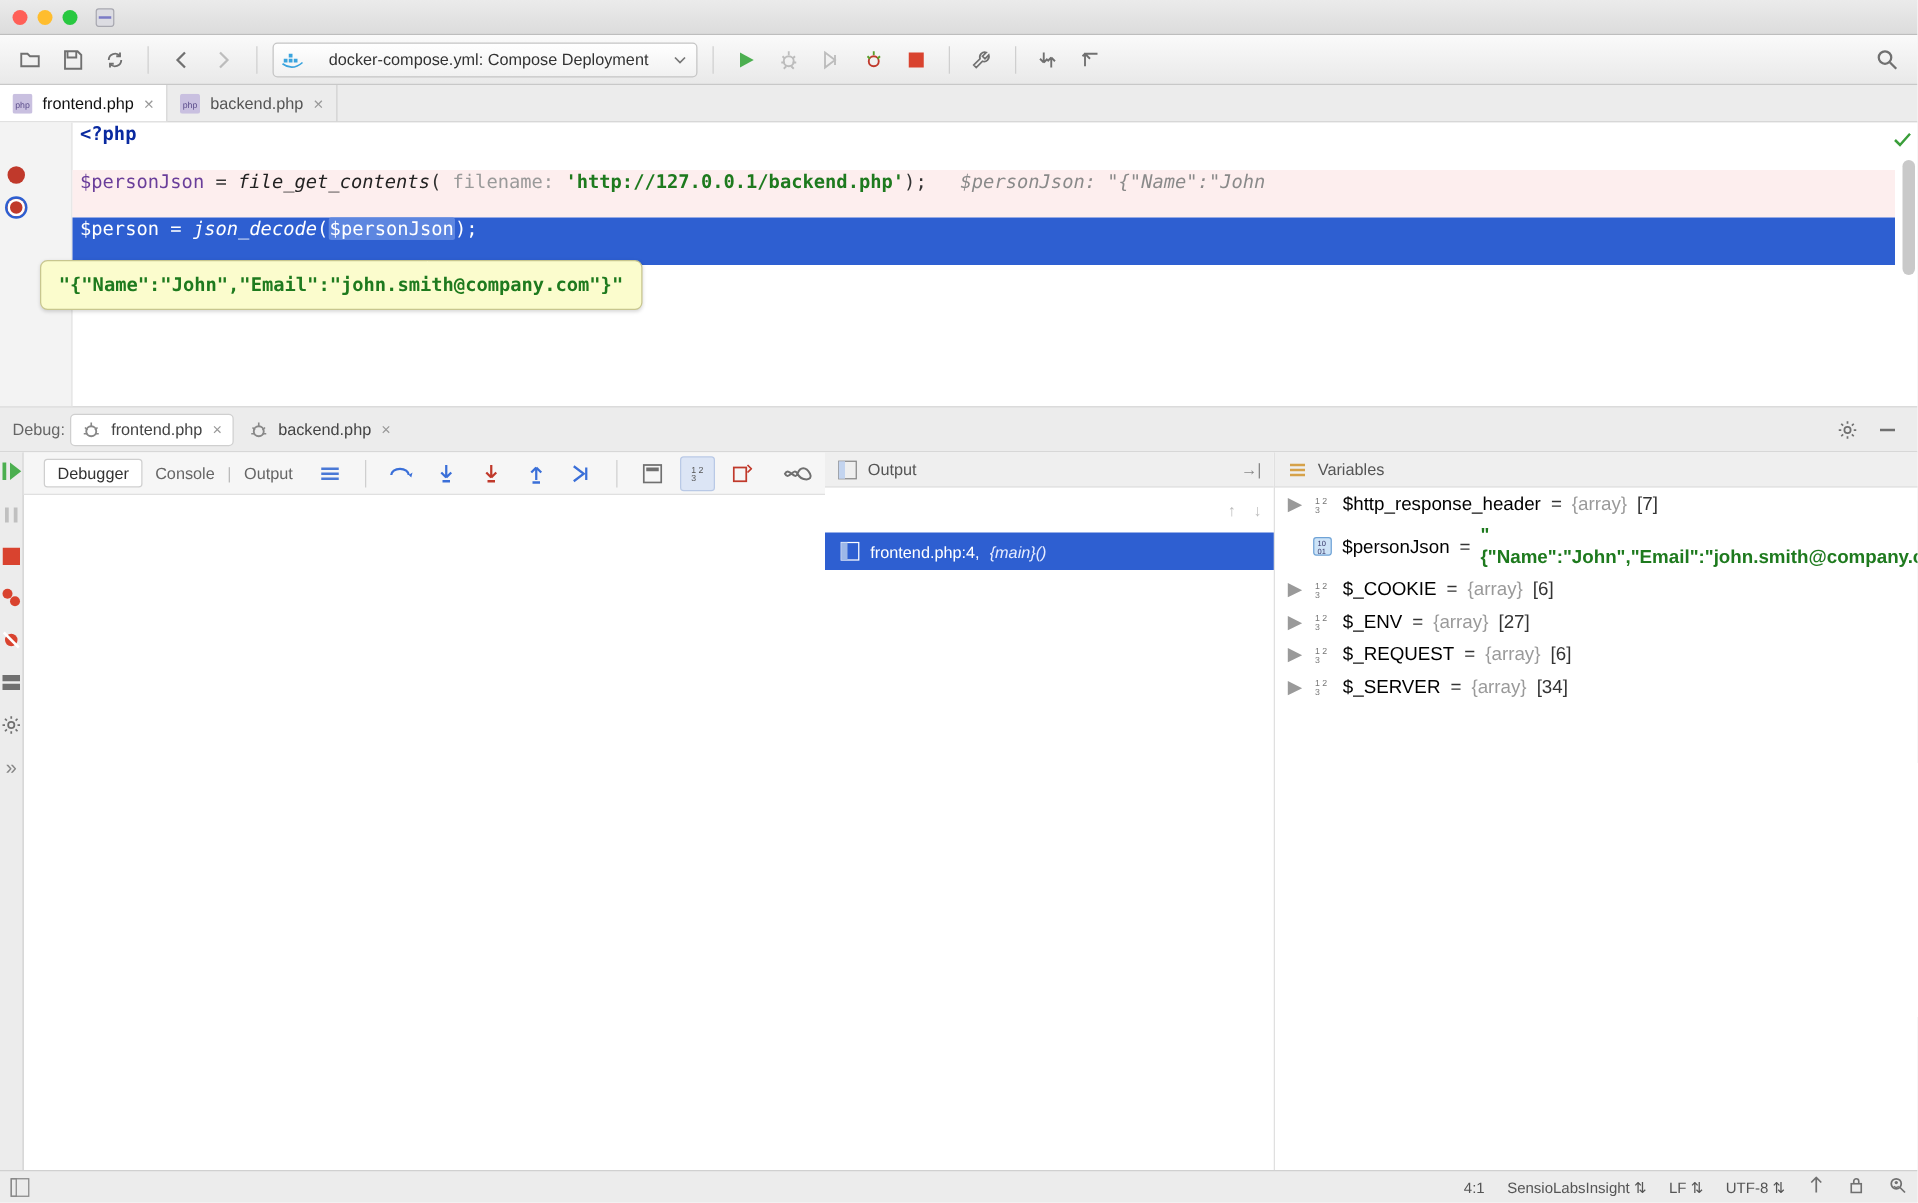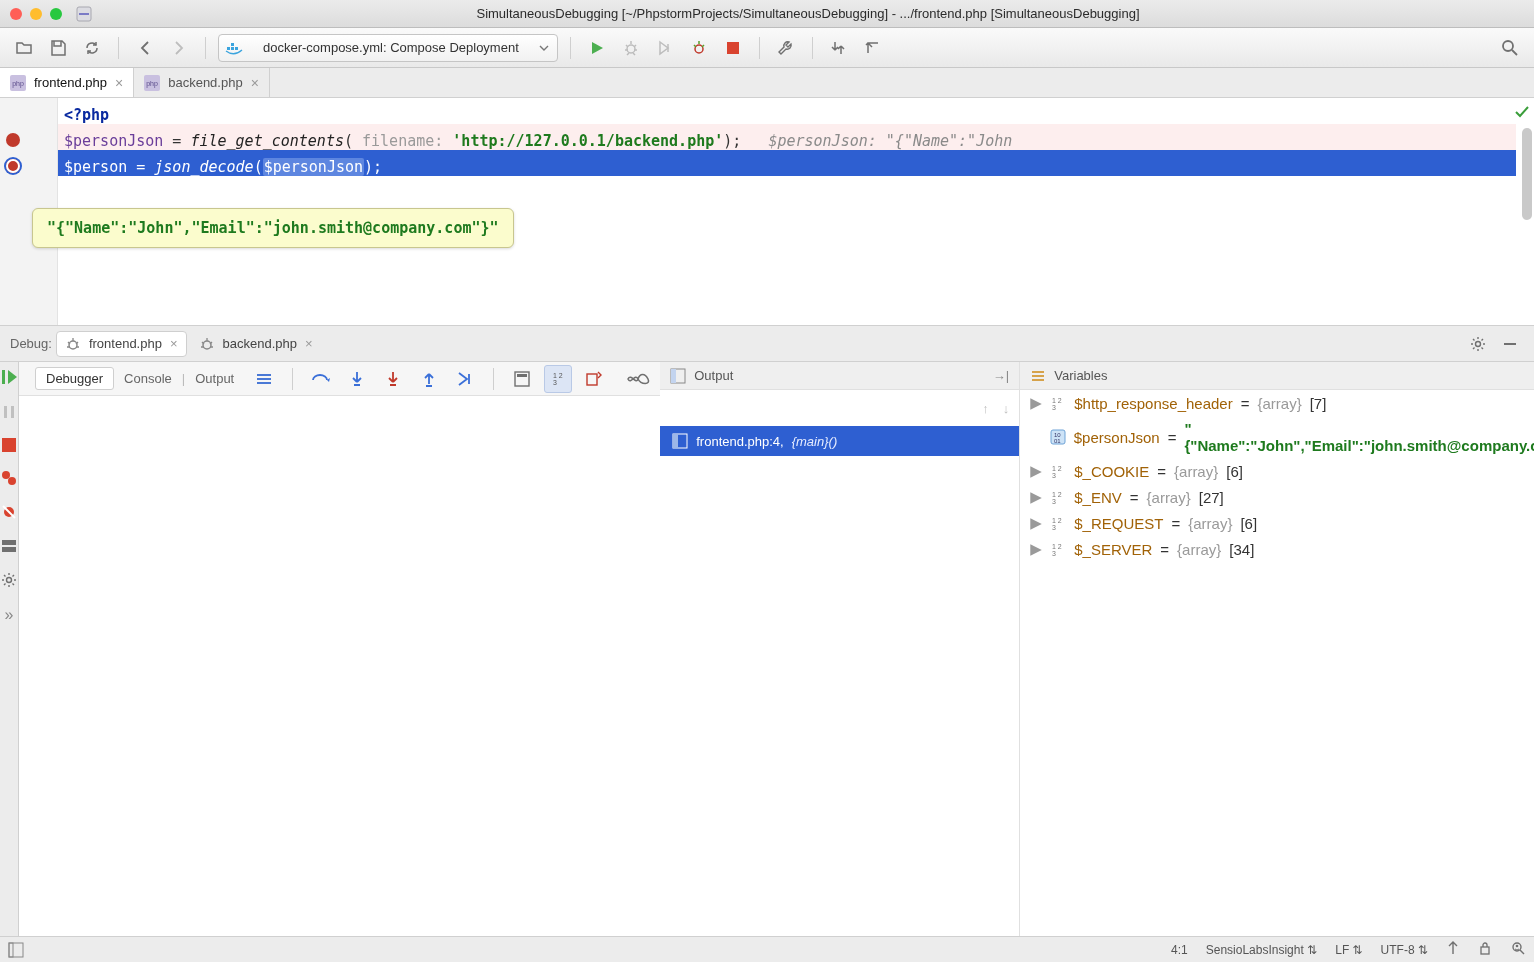--- a/index.html
+++ b/index.html
@@ -22,21 +22,21 @@
 
 .edtabs{height:30px;background:#ececec;border-bottom:1px solid #d0d0d0;display:flex;align-items:stretch}
 .edtab{display:flex;align-items:center;padding:0 10px;gap:8px;border-right:1px solid #d0d0d0;color:#555;font-size:13px}
 .edtab.active{background:#fff;color:#111}
 .edtab .x{color:#999;font-size:14px;line-height:1}
 
 
 .editor{position:relative;background:#fff;height:228px;border-bottom:1px solid #d0d0d0;font-family:Menlo,Consolas,monospace;font-size:15px}
 .gutter{position:absolute;left:0;top:0;width:58px;height:100%;background:#f3f3f3;border-right:1px solid #e3e3e3}
 .code{position:absolute;left:58px;right:18px;top:0}
-.line{height:26px;display:flex;align-items:flex-end;padding-left:6px;white-space:pre}
+.line{height:38px;display:flex;align-items:flex-start;padding-left:6px;white-space:pre}
 .line.hl{background:#fdeeee}
 .line.cur{background:#2e5fd1;color:#fff}
 .k{color:#0a2aa0;font-weight:bold}
 .v{color:#6a3e9a}.fn{font-style:italic;color:#222}.hint{color:#9a9a9a}.str{color:#1e7a1e;font-weight:bold}.cmt{color:#8a8a8a;font-style:italic}
 .line.cur .v,.line.cur .fn{color:#fff}.line.cur .sel{background:#5d86e0;border-radius:2px;padding:0 1px}
 .tooltip{position:absolute;left:32px;top:110px;background:#fbfccd;border:1px solid #c8c68f;border-radius:6px;padding:10px 14px;color:#1e7a1e;font-weight:bold;font-size:15px;box-shadow:0 1px 3px rgba(0,0,0,.15)}
 .tooltip:before{content:"";position:absolute;top:-9px;left:300px;border:9px solid transparent;border-bottom-color:#fbfccd}
 .ok-check{position:absolute;right:4px;top:6px;color:#3a9e3a}
 .editor .scroll{position:absolute;right:2px;top:30px;width:10px;height:92px;background:#c9c9c9;border-radius:5px}
 .bp{position:absolute;left:6px;width:14px;height:14px;border-radius:50%;background:#c0392b}
@@ -55,40 +55,39 @@
 .dbg-sub{display:flex;align-items:center;gap:10px;padding:0 8px}
 .dbg-panes{display:flex;flex:1;min-height:0}
 .frames{width:360px;border-right:1px solid #e0e0e0;display:flex;flex-direction:column}
 .pane-title{height:28px;background:#efefef;border-bottom:1px solid #e0e0e0;display:flex;align-items:center;padding:0 10px;gap:8px;color:#555}
 .frames-nav{height:36px;display:flex;align-items:center;justify-content:flex-end;padding:0 10px;gap:14px;color:#bdbdbd}
 .frame-row{background:#2e5fd1;color:#fff;padding:7px 12px;display:flex;align-items:flex-end;gap:8px}
 .frame-row em{font-style:italic;color:#e6ecff}
 .vars{flex:1;overflow:auto}
 .var-row{display:flex;align-items:center;padding:4px 10px;gap:8px;font-size:15px}
 .var-row .tri{color:#9a9a9a;width:12px}
-.var-name{color:#a16207}.var-type{color:#9a9a9a}.var-val{color:#333}.var-str{color:#1e7a1e;font-weight:bold}
+.var-name{color:#000000}.var-type{color:#9a9a9a}.var-val{color:#333}.var-str{color:#1e7a1e;font-weight:bold}
 
 
 .status{height:26px;background:#ececec;border-top:1px solid #d0d0d0;display:flex;align-items:center;justify-content:flex-end;padding:0 8px;gap:18px;color:#555;font-size:12px}
 .status .left{margin-right:auto;display:flex;align-items:center}
 </style>
 </head>
 <body>
 
 <div class="titlebar">
   <div class="traffic">
     <span style="background:#ff5f57"></span>
     <span style="background:#ffbd2e"></span>
     <span style="background:#28c840"></span>
   </div>
   <svg width="16" height="16">
       <rect x="1" y="1" width="14" height="14" rx="2" fill="#dcdce2" stroke="#a8a8b0"></rect>
       <rect x="3" y="7" width="10" height="2" fill="#7b7bc6"></rect>
     </svg>
-  <div class="title">SimultaneousDebugging [~/PhpstormProjects/SimultaneousDebugging] - .../frontend.php [SimultaneousDebugging]</div>
 </div>
 
 <div class="toolbar">
   <div class="tbtn">
       <svg width="18" height="18">
         <path d="M2 4h5l2 2h7v8H2z" fill="none" stroke="#707070" stroke-width="1.5"></path>
       </svg>
     </div>
   <div class="tbtn">
       <svg width="18" height="18">

